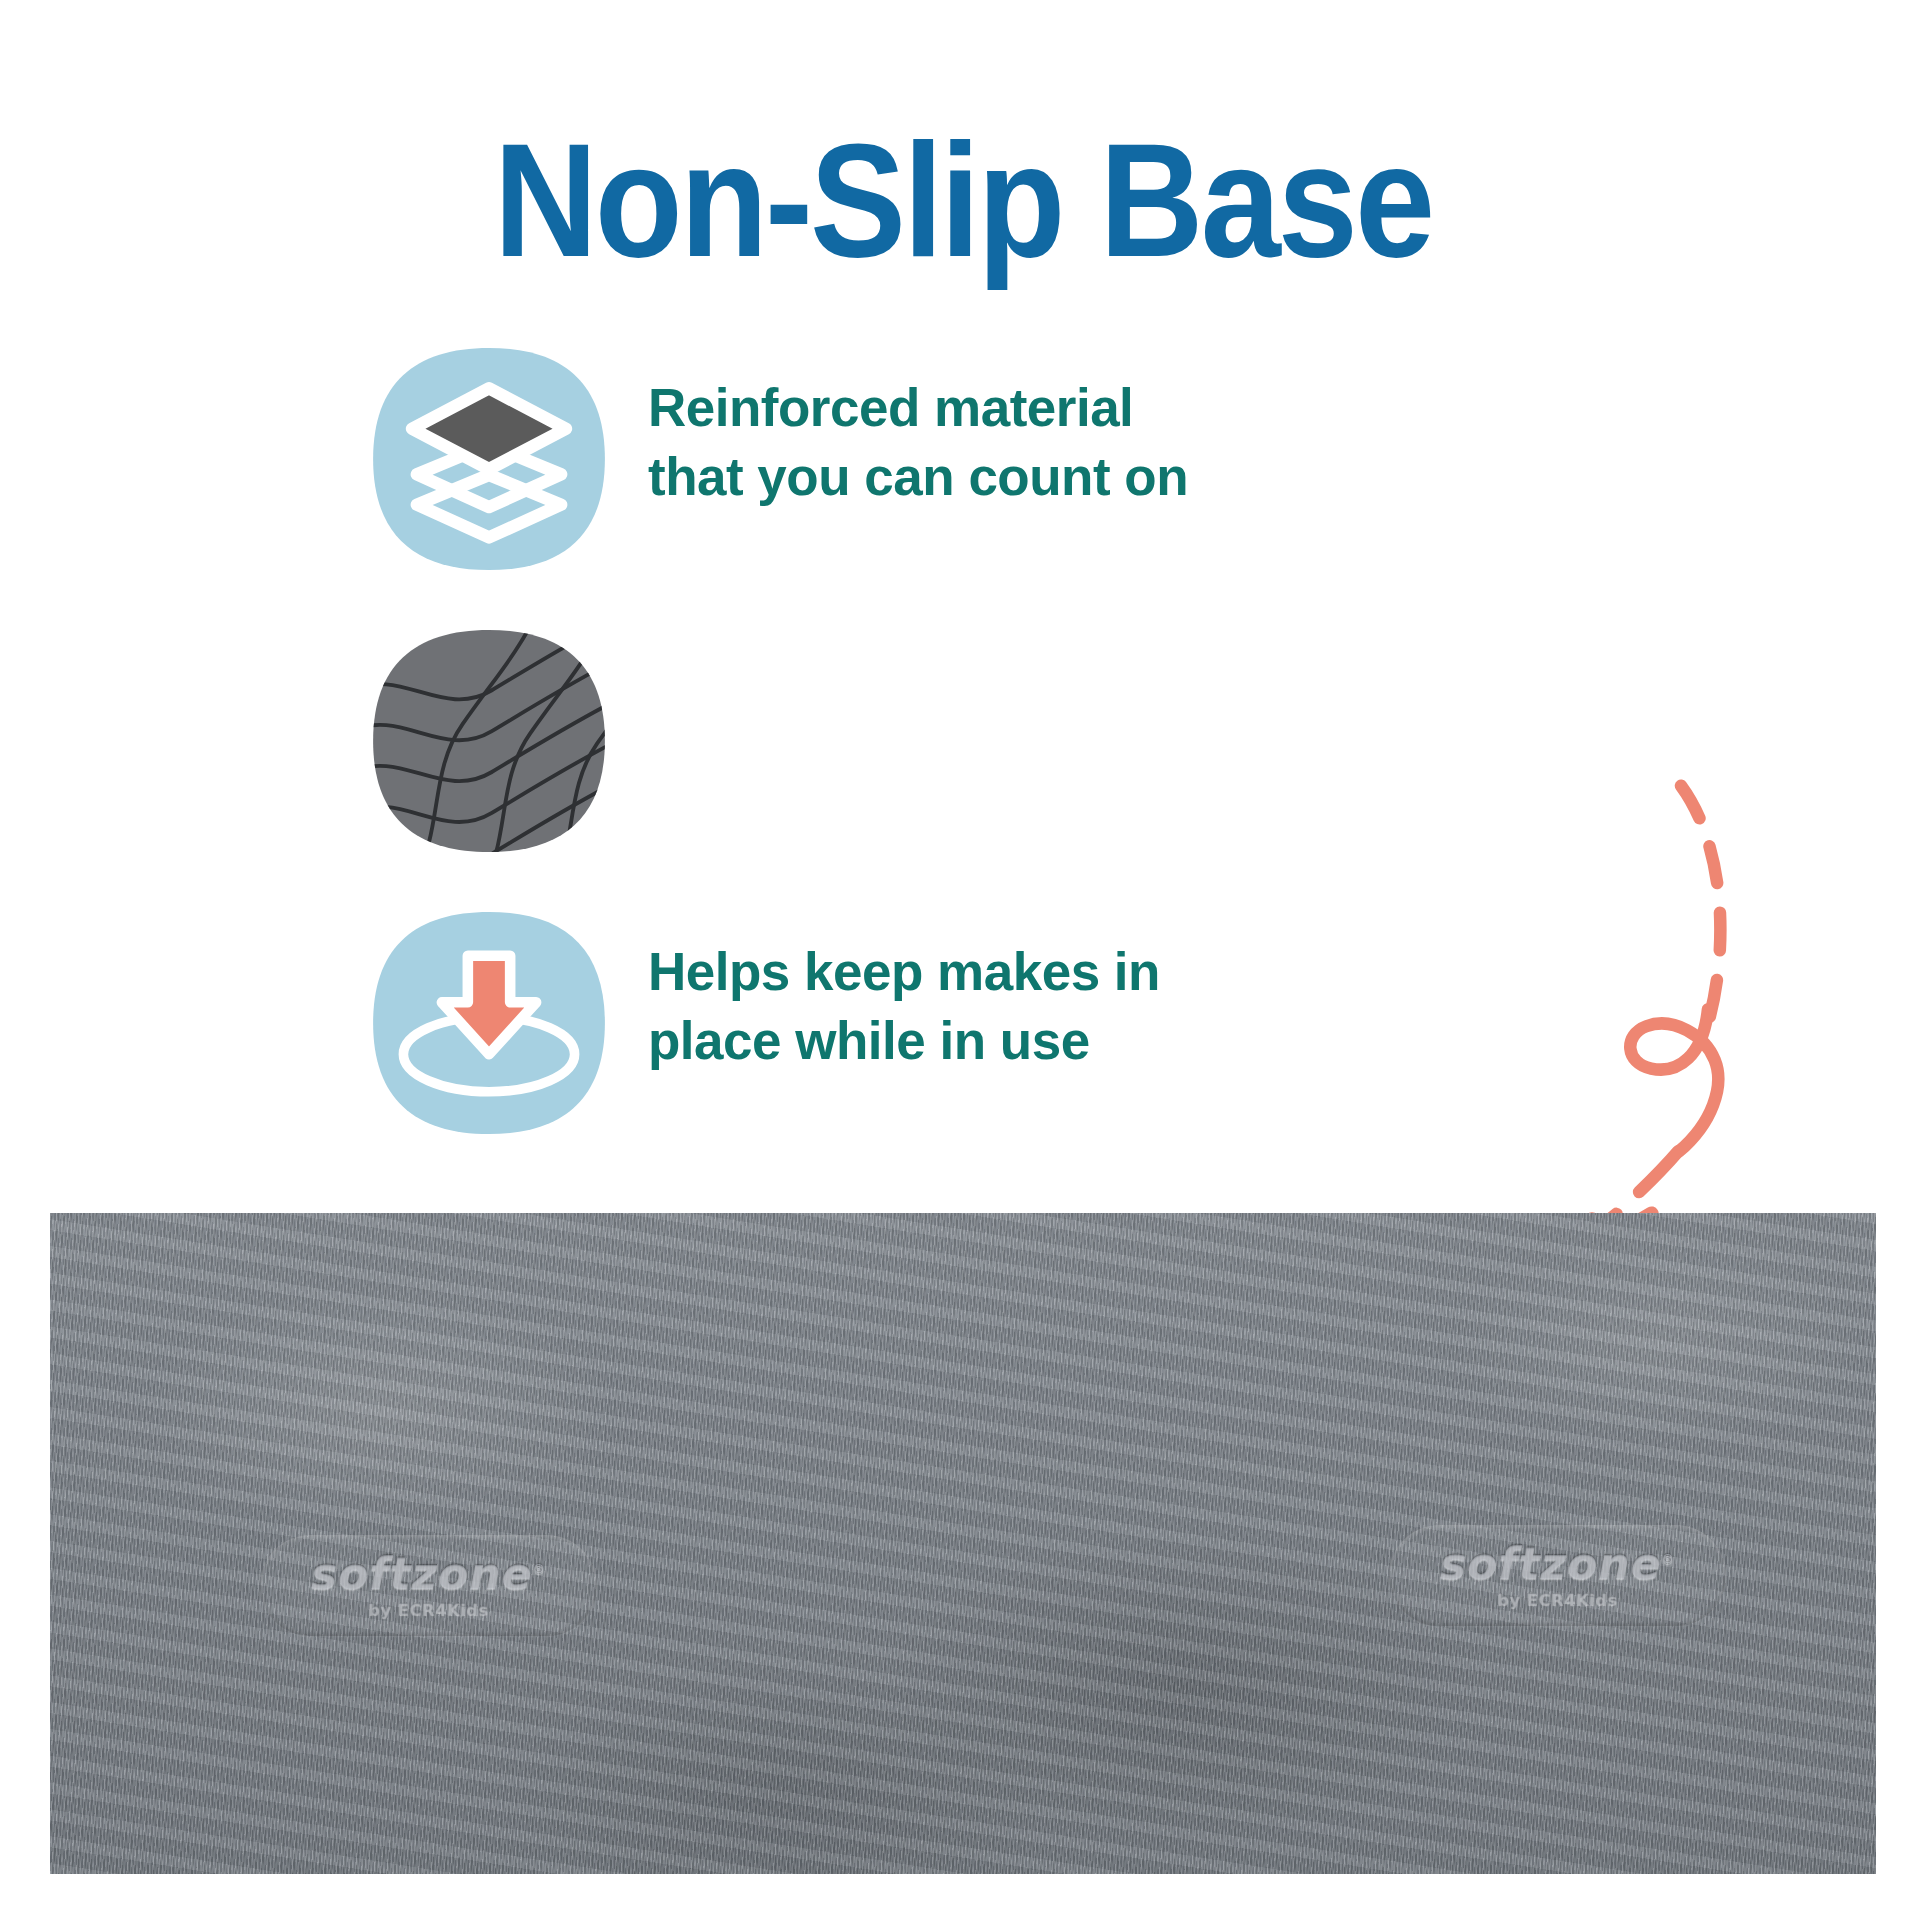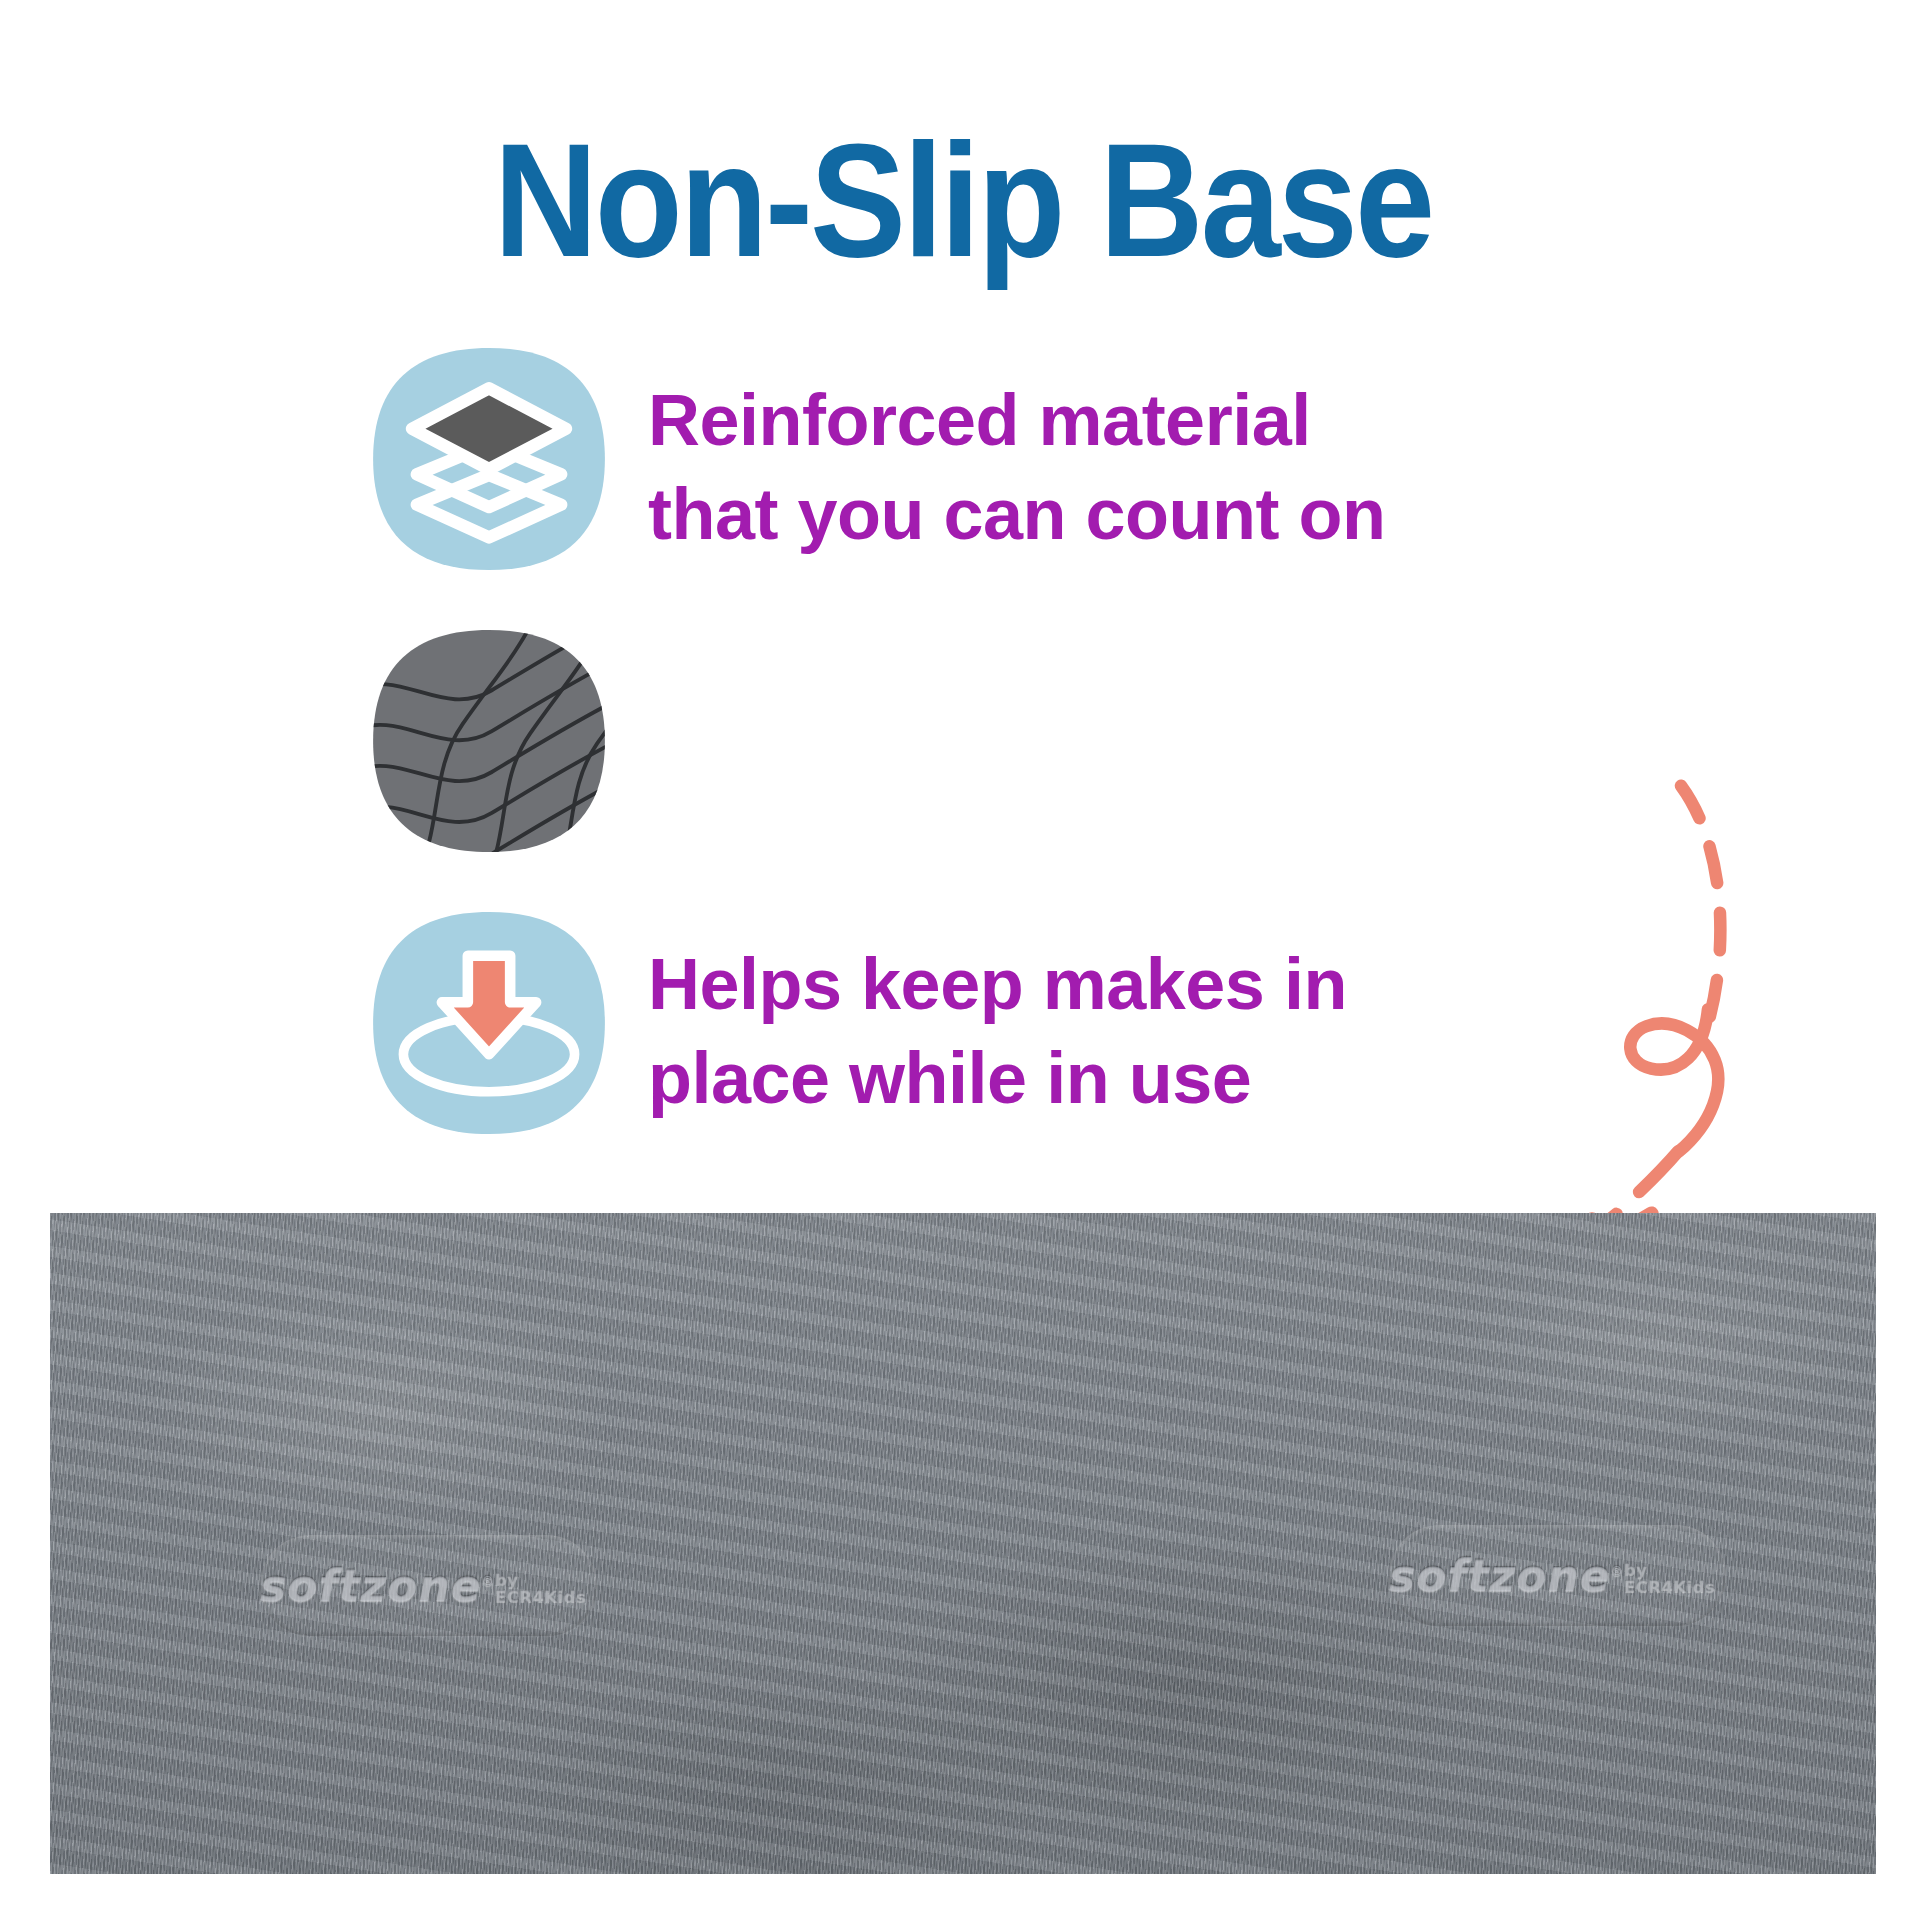--- a/index.html
+++ b/index.html
@@ -39,22 +39,22 @@
   }
   .feature-icon {
     position:absolute;
     left:0; top:0;
     width:236px; height:226px;
   }
   .feature-text {
     position:absolute;
     left:277px;
     top:28px;
-    color:#a21caf;
-    font-size:72px;
+    color:#0f766e;
+    font-size:53px;
     font-weight:bold;
     line-height:1.30;
     letter-spacing:-0.5px;
     white-space:nowrap;
   }
   .feature-text .ln { display:block; }
 
   
   .squircle {
     position:absolute;
@@ -123,21 +123,21 @@
   .emboss-logo {
     position:absolute;
     width:337px; height:101px;
     border-radius:51px;
     background:rgba(255,255,255,0.035);
     box-shadow:
       inset 0 1.9px 4.3px rgba(255,255,255,0.20),
       inset 0 -1.9px 4.3px rgba(0,0,0,0.18),
       0 1px 2.4px rgba(255,255,255,0.08);
     display:flex;
-    flex-direction:row;
+    flex-direction:column;
     align-items:center;
     justify-content:center;
   }
   .emboss-word {
     font-family:"DejaVu Sans", sans-serif;
     font-size:44px;
     font-weight:bold;
     font-style:italic;
     letter-spacing:1px;
     color:rgba(200,206,214,0.40);

